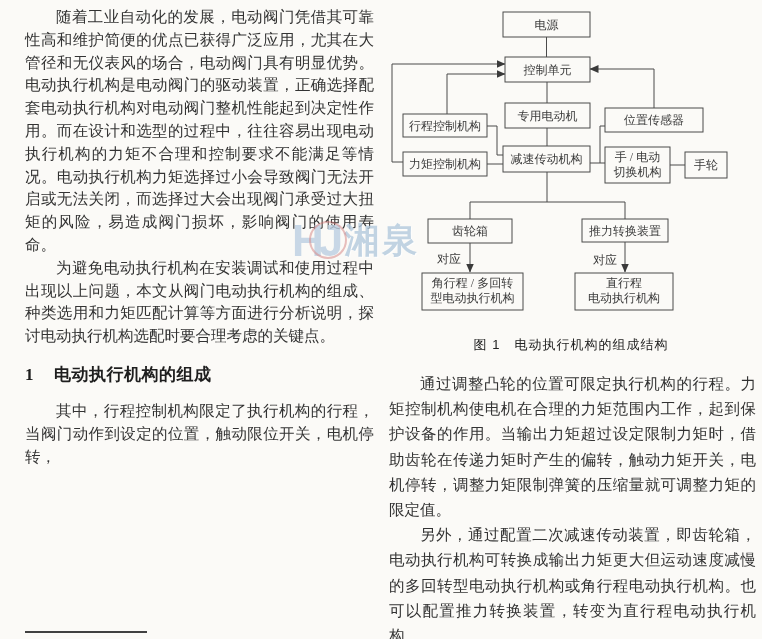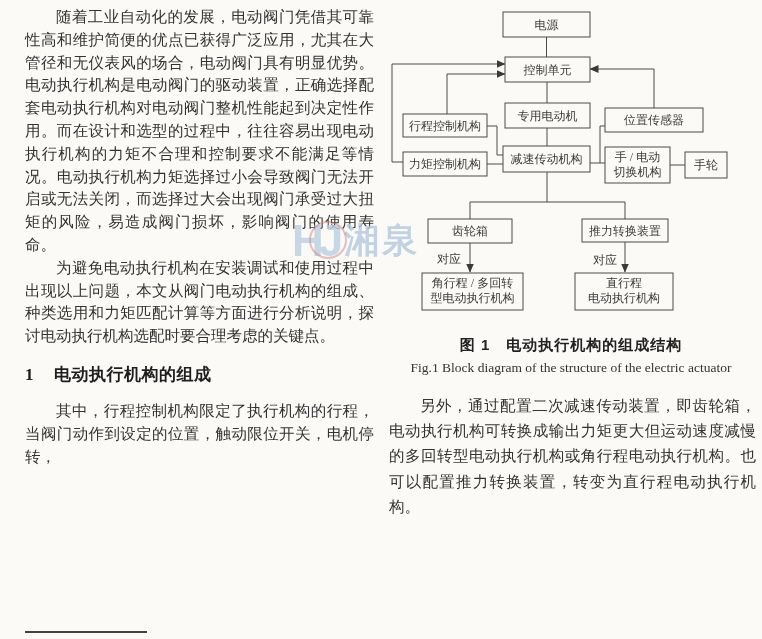--- a/index.html
+++ b/index.html
@@ -19,21 +19,21 @@
              font-family:Liberation Serif, serif;letter-spacing:.5px;}
   h2.heading .num{margin-right:20px;}
 
   
   svg.fig{display:block;}
   .nbox{fill:#fbfaf7;stroke:#4b4b4b;stroke-width:1;}
   .edge{stroke:#4b4b4b;stroke-width:1;fill:none;}
   text.nlabel{fill:#3a3a3a;font-size:12px;text-anchor:middle;
               font-family:"Liberation Serif","DejaVu Serif",serif;}
   text.small{font-size:12px;text-anchor:start;}
-  .cap-zh{margin-top:22px;text-align:center;font-size:15px;font-weight:bold;color:#222;
+  .cap-zh{margin-top:22px;text-align:center;font-size:13px;font-weight:normal;color:#222;
           font-family:"Liberation Sans","DejaVu Sans",sans-serif;letter-spacing:1px;}
   .cap-en{margin-top:5px;text-align:center;font-size:13.5px;color:#333;}
 
   
   .footnote-rule{position:absolute;left:25px;top:631px;width:122px;
                  border-top:2px solid #414141;}
   .watermark{position:absolute;left:292px;top:218px;display:flex;align-items:flex-start;
              opacity:.8;pointer-events:none;z-index:5;}
   .wm-logo{font-family:"Liberation Sans","DejaVu Sans",sans-serif;font-weight:bold;
            font-size:44px;line-height:46px;color:#bccfe2;letter-spacing:-5px;}
@@ -124,23 +124,23 @@
 
       <rect class="nbox" x="195" y="273" width="98" height="37"></rect>
       <text class="nlabel" x="244" y="287">直行程</text>
       <text class="nlabel" x="244" y="302">电动执行机构</text>
 
       <text class="nlabel small" x="57" y="263">对应</text>
       <text class="nlabel small" x="213" y="264">对应</text>
     </svg>
 
     <div class="cap-zh">图 1　电动执行机构的组成结构</div>
-    <div class="cap-en">Fig.1  Block diagram of the structure of the electric actuator</div>
 
     <div class="rbody">
+      <p class="body noindent">通过调整凸轮的位置可限定执行机构的行程。力矩控制机构使电机在合理的力矩范围内工作，起到保护设备的作用。当输出力矩超过设定限制力矩时，借助齿轮在传递力矩时产生的偏转，触动力矩开关，电机停转，调整力矩限制弹簧的压缩量就可调整力矩的限定值。</p>
       <p class="body">另外，通过配置二次减速传动装置，即齿轮箱，电动执行机构可转换成输出力矩更大但运动速度减慢的多回转型电动执行机构或角行程电动执行机构。也可以配置推力转换装置，转变为直行程电动执行机构。</p>
     </div>
   </div>
 
   <div class="watermark">
     <span class="wm-logo">HJ</span>
     <span class="wm-ring"></span>
     <span class="wm-text">湘泉</span>
   </div>
 

